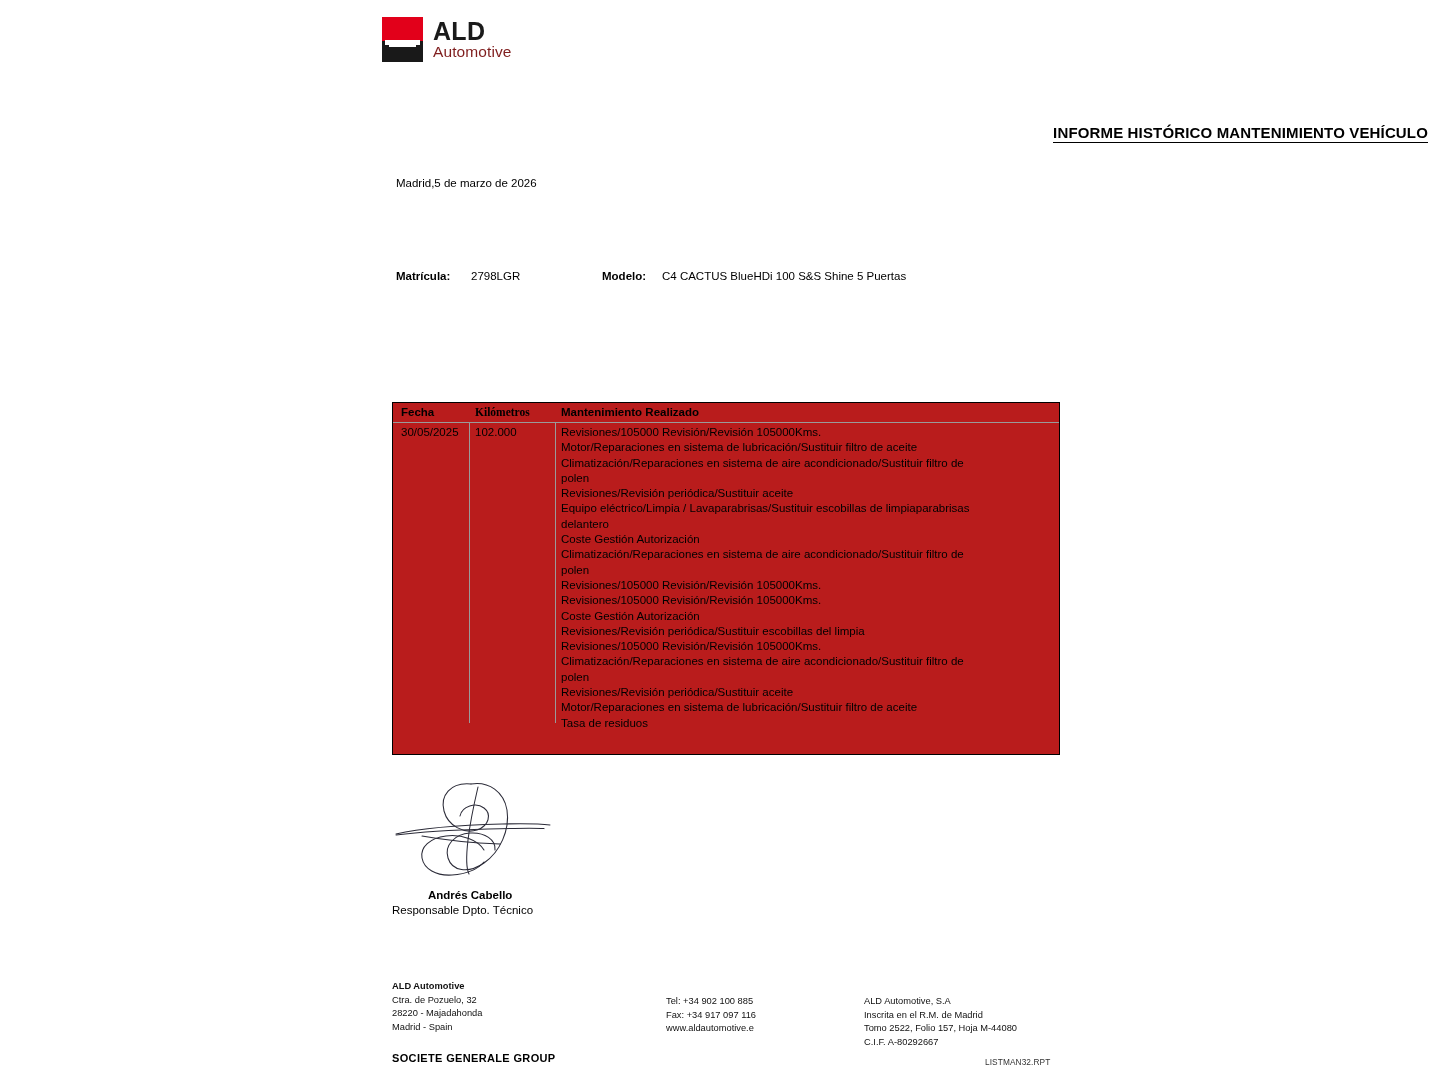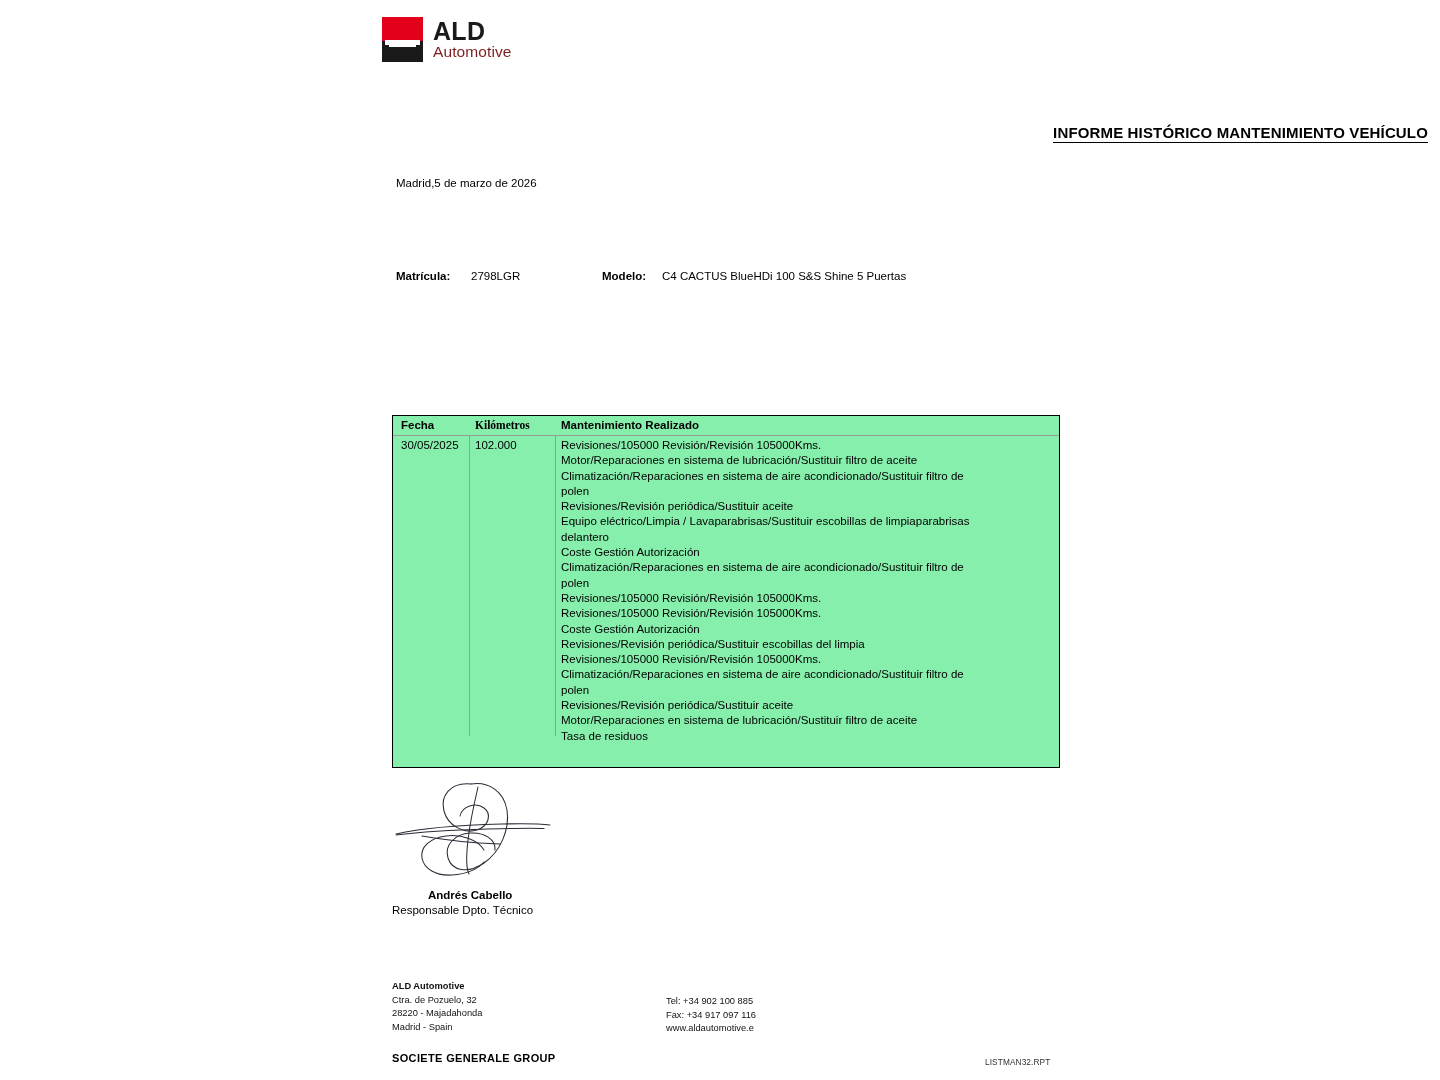--- a/index.html
+++ b/index.html
@@ -135,22 +135,21 @@
 
   
   .table-box {
     position: absolute;
     left: 392px;
     top: 402px;
     width: 668px;
     height: 353px;
     border: 1.4px solid #000;
     box-sizing: border-box;
-    background: #86efac;
-    margin-top: 13px;
+    background: #b91c1c;
   }
   .table-head {
     position: relative;
     height: 19px;
     border-bottom: 1.1px solid #9a9a9a;
   }
   .th {
     position: absolute;
     top: 3px;
     font-size: 11.5px;
@@ -336,17 +335,23 @@
     <div>28220 - Majadahonda</div>
     <div>Madrid - Spain</div>
   </div>
 
   <div class="footer-col footer-c2">
     <div>Tel:  +34 902 100 885</div>
     <div>Fax: +34 917 097 116</div>
     <div>www.aldautomotive.e</div>
   </div>
 
+  <div class="footer-col footer-c3">
+    <div>ALD Automotive, S.A</div>
+    <div>Inscrita en el R.M. de Madrid</div>
+    <div>Tomo 2522, Folio 157, Hoja M-44080</div>
+    <div>C.I.F. A-80292667</div>
+  </div>
 
   <div class="sg-group">SOCIETE GENERALE GROUP</div>
   <div class="report-id">LISTMAN32.RPT</div>
 
 </div>
 
 </body></html>

